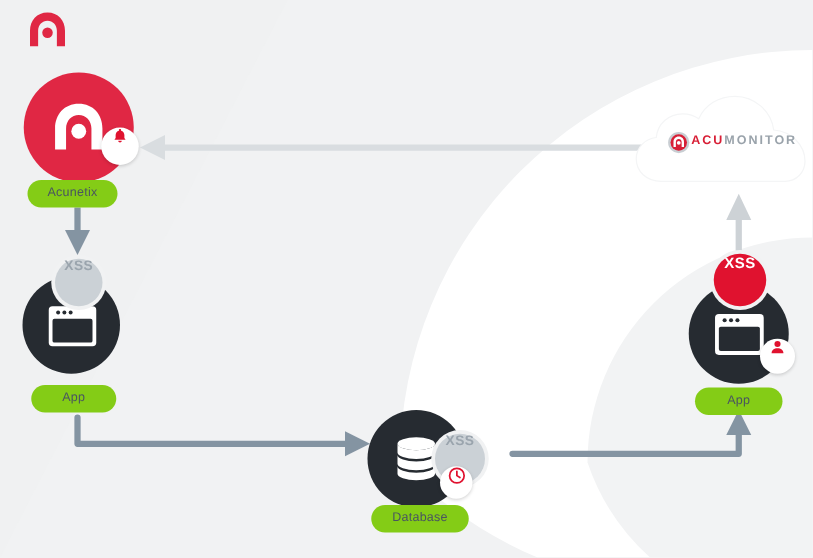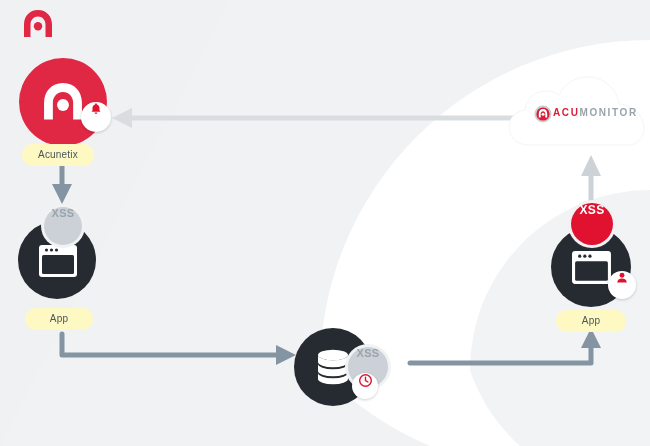--- a/index.html
+++ b/index.html
@@ -44,21 +44,21 @@
   .disc-red {
     background: #e02744;
   }
 
   
   .pill {
     position: absolute;
     height: 22px;
     line-height: 22px;
     border-radius: 11px;
-    background: #fef9c3;
+    background: #84cc16;
     color: #4a5560;
     font-size: 10px;
     text-align: center;
     letter-spacing: .2px;
     white-space: nowrap;
     font-family: "Liberation Sans", sans-serif;
   }
 
   
   .badge {
@@ -217,20 +217,23 @@
     <div class="badge badge-xss-muted" style="left:54px;top:19px;width:40px;height:40px;">
       <span>XSS</span>
     </div>
 
     <div class="badge badge-white" style="left:58px;top:45px;width:26px;height:26px;">
       <svg width="15" height="15" viewBox="0 0 16 16">
         <circle cx="8" cy="8" r="6.2" fill="none" stroke="#e0122f" stroke-width="1.5"></circle>
         <path d="M 8 4.4 L 8 8 L 10.6 9.6" fill="none" stroke="#e0122f" stroke-width="1.5" stroke-linecap="round"></path>
       </svg>
     </div>
+  </div>
+  <div class="pill" style="left:297px;top:404px;width:78px;">
+    <span>Database</span>
   </div>
 
   <div class="node" style="left:551px;top:203px;width:100px;height:100px;">
     <div class="disc disc-dark" style="left:0;top:24px;width:80px;height:80px;"></div>
     <svg class="winglyph" style="left:20px;top:47px;" width="41" height="35" viewBox="0 0 40 34">
       <rect x="1" y="1" width="38" height="32" rx="3" fill="#ffffff"></rect>
       <rect x="4" y="11" width="32" height="19" rx="1.5" fill="#262b31"></rect>
       <circle cx="8.5" cy="6" r="1.6" fill="#262b31"></circle>
       <circle cx="13.5" cy="6" r="1.6" fill="#262b31"></circle>
       <circle cx="18.5" cy="6" r="1.6" fill="#262b31"></circle>

